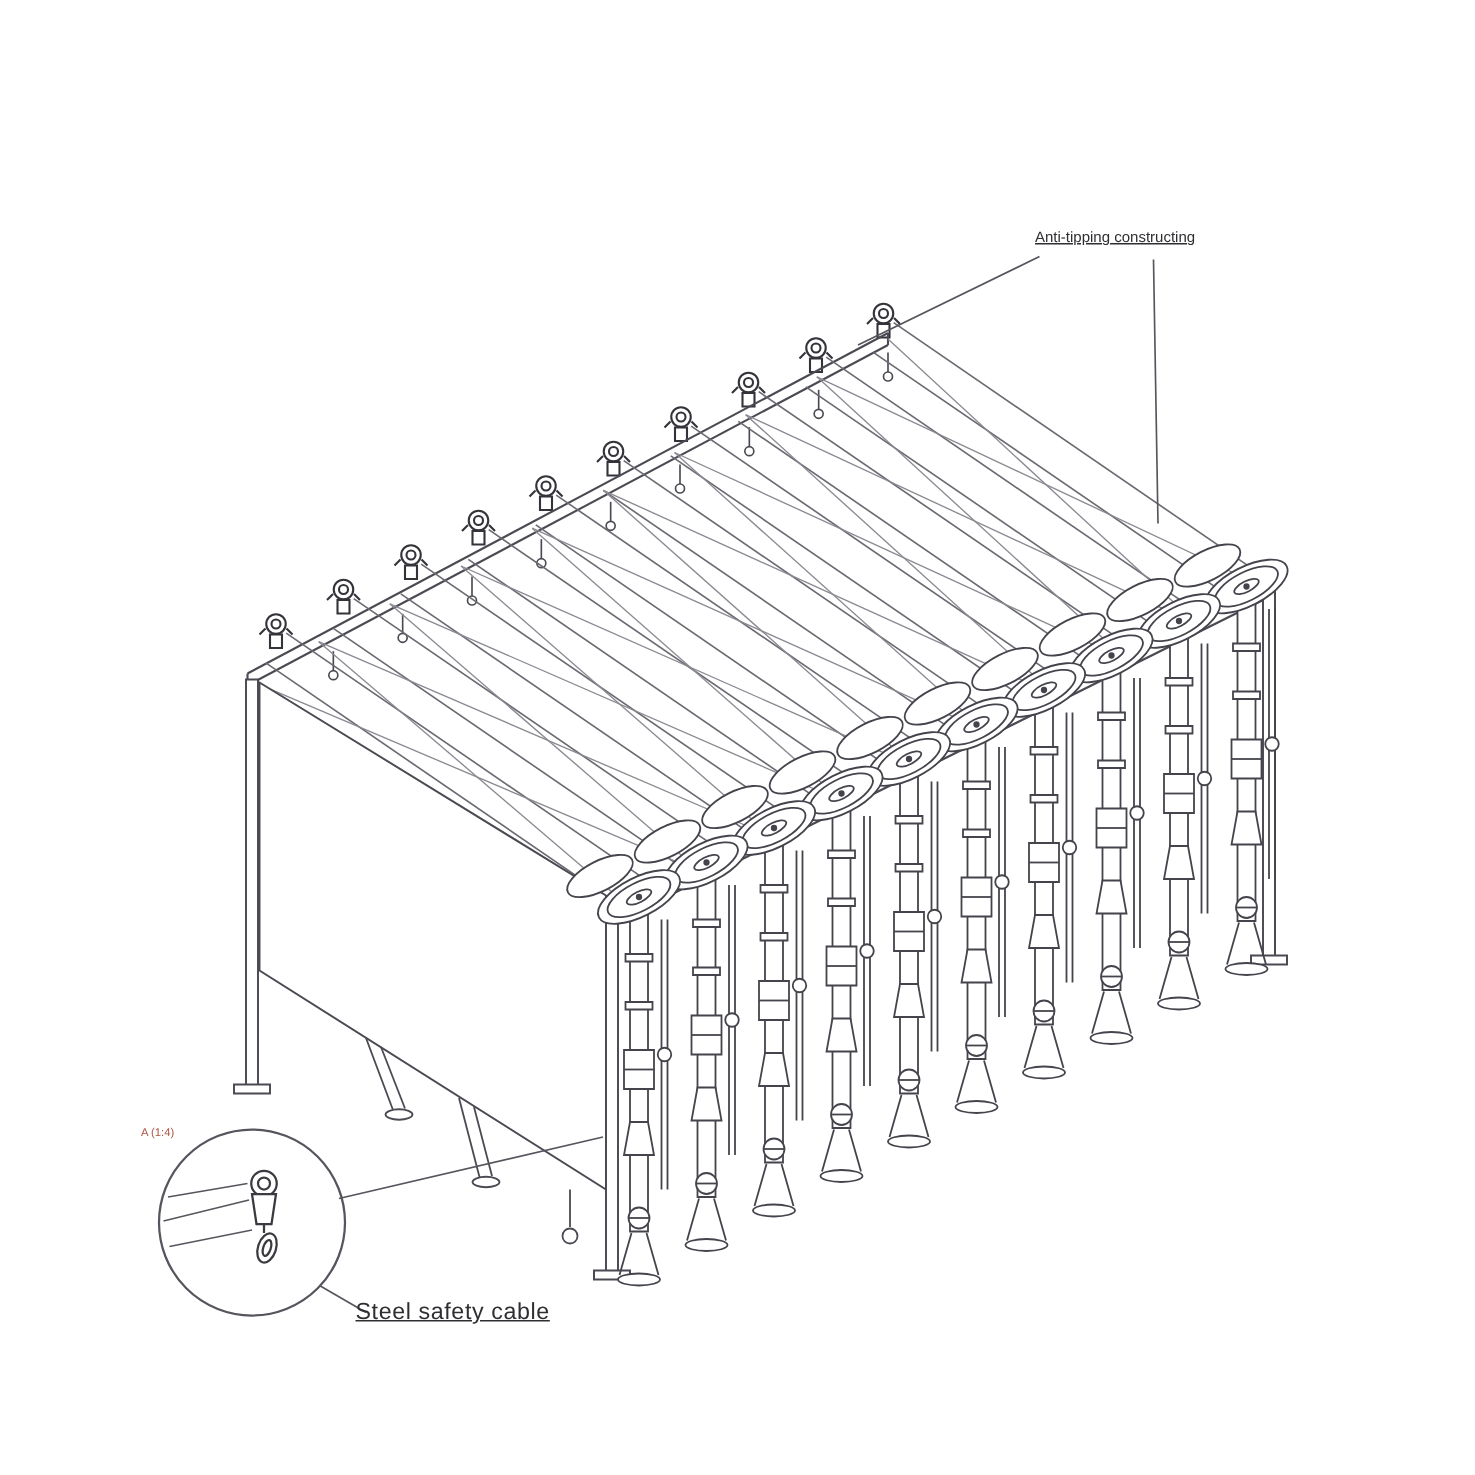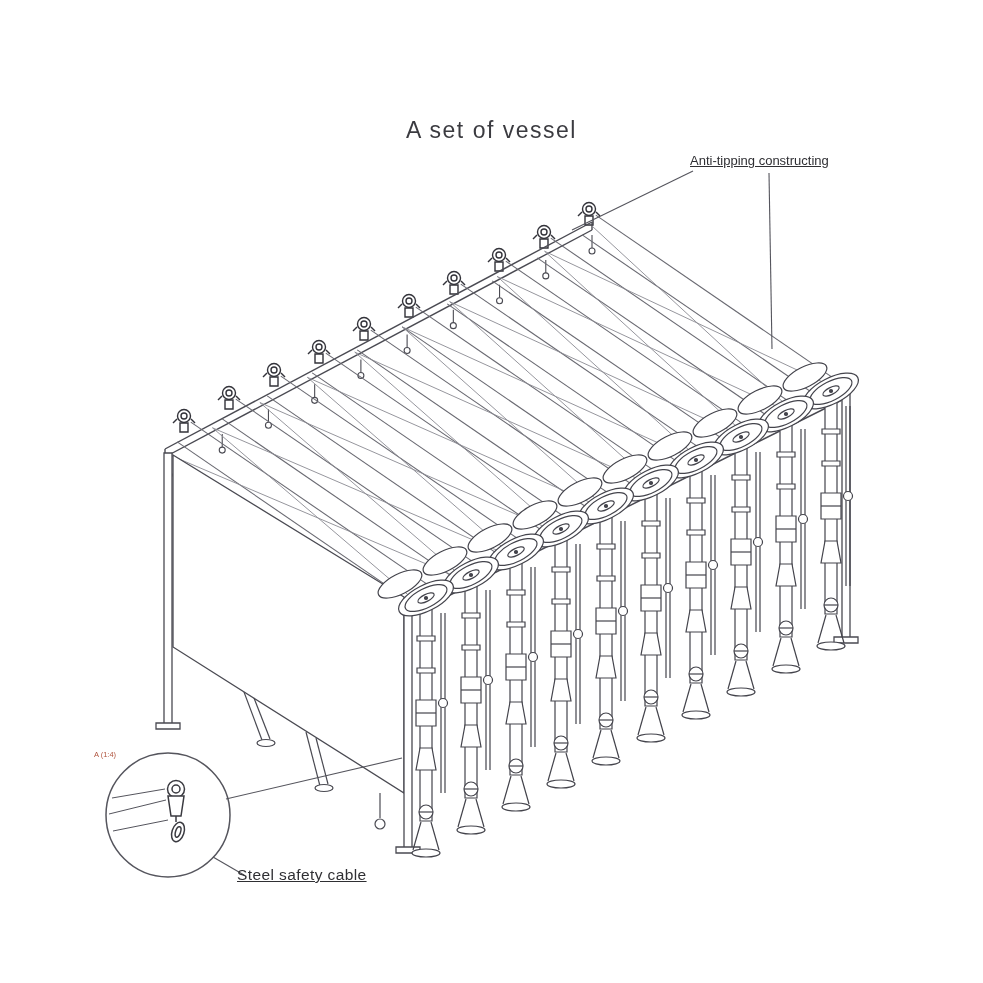--- a/index.html
+++ b/index.html
@@ -11,21 +11,21 @@
     overflow:hidden;
   }
   .title{
     position:absolute;top:116px;left:0;width:100%;
     text-align:center;color:#3b3b40;
     font-size:23px;letter-spacing:1.5px;line-height:1.25;
   }
   .label{
     position:absolute;color:#2f2f33;text-decoration:underline;white-space:nowrap;
   }
-  .label-anti{left:690px;top:153px;font-size:13px;text-align:right;}
+  .label-anti{left:690px;top:153px;font-size:10px;text-align:right;}
   .label-cable{left:237px;top:866px;font-size:15.5px;letter-spacing:.4px;text-align:center;}
   .detail-ref{
     position:absolute;left:94px;top:750px;font-size:7.5px;color:#b0543e;white-space:nowrap;text-align:right;
   }
   svg{position:absolute;left:0;top:0;}
   svg *{vector-effect:non-scaling-stroke;}
 </style>
 </head>
 <body>
 
@@ -488,21 +488,20 @@
 
     <g id="g-leaders" stroke="#55555d" stroke-width="1.1" fill="none">
       <line x1="693" y1="171" x2="572" y2="230"></line>
       <line x1="769" y1="173" x2="772" y2="349"></line>
       <line x1="402" y1="758" x2="226" y2="799"></line>
       <line x1="213" y1="857" x2="244" y2="875"></line>
     </g>
   </svg>
 
   <div class="title">
-    <div>A set of vessel</div>
   </div>
 
   <div class="label label-anti">Anti-tipping constructing</div>
 
   <div class="label label-cable">Steel safety cable</div>
 
   <div class="detail-ref">A (1:4)</div>
 
 </div>
 

